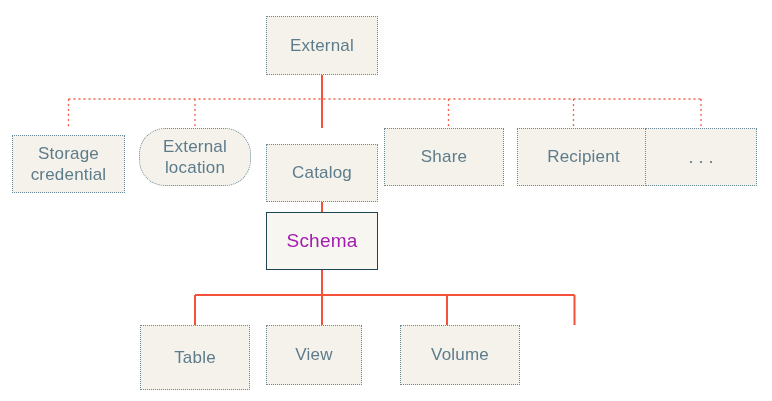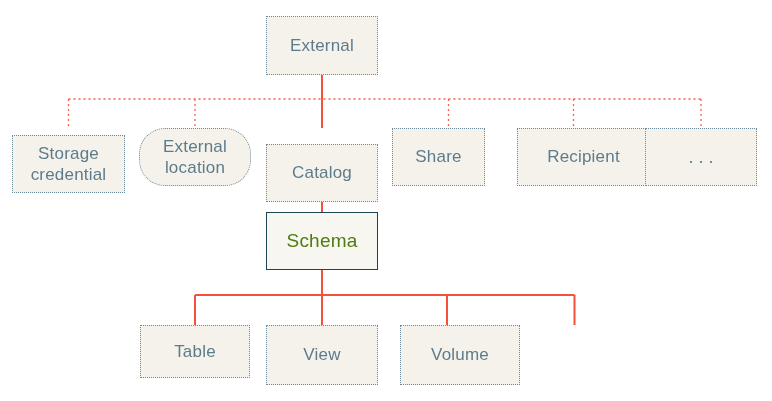--- a/index.html
+++ b/index.html
@@ -48,21 +48,21 @@
     justify-content: center;
     text-align: center;
     font-size: 17px;
     line-height: 1.25;
     letter-spacing: 0.2px;
     padding: 4px;
   }
   .node--schema {
     background: #f8f6f0;
     border: 1.5px solid #1d4552;
-    color: #4d7c0f;
+    color: #a21caf;
     font-size: 19px;
   }
   .node--dots .label {
     letter-spacing: 5px;
     font-size: 18px;
     padding-left: 5px;
   }
   .node .sub {
     font-size: 12.5px;
     line-height: 1.2;
@@ -101,41 +101,41 @@
   </div>
 
   <div class="node" style="left:139px; top:128px; width:112px; height:58px;border-radius:26px;">
     <span class="label">External location</span>
   </div>
 
   <div class="node" style="left:266px; top:128px; width:112px; height:58px;margin-top:16px;">
     <span class="label">Catalog</span>
   </div>
 
-  <div class="node" style="left:392px; top:128px; width:93px; height:58px;">
+  <div class="node" style="left:384px; top:128px; width:120px; height:58px;">
     <span class="label">Share</span>
   </div>
 
   <div class="node" style="left:517px; top:128px; width:133px; height:58px;">
     <span class="label">Recipient</span>
   </div>
 
   <div class="node node--dots" style="left:645px; top:128px; width:112px; height:58px;">
     <span class="label">...</span>
   </div>
 
   <div class="node node--schema" style="left:266px; top:212px; width:112px; height:58px;">
     <span class="label">Schema</span>
   </div>
 
-  <div class="node" style="left:140px; top:325px; width:110px; height:53px;">
+  <div class="node" style="left:140px; top:325px; width:110px; height:65px;">
     <span class="label">Table</span>
   </div>
 
-  <div class="node" style="left:266px; top:325px; width:112px; height:60px;">
+  <div class="node" style="left:266px; top:325px; width:96px; height:60px;">
     <span class="label">View</span>
   </div>
 
   <div class="node" style="left:400px; top:325px; width:120px; height:60px;">
     <span class="label">Volume</span>
   </div>
 
 
 </div>
 

